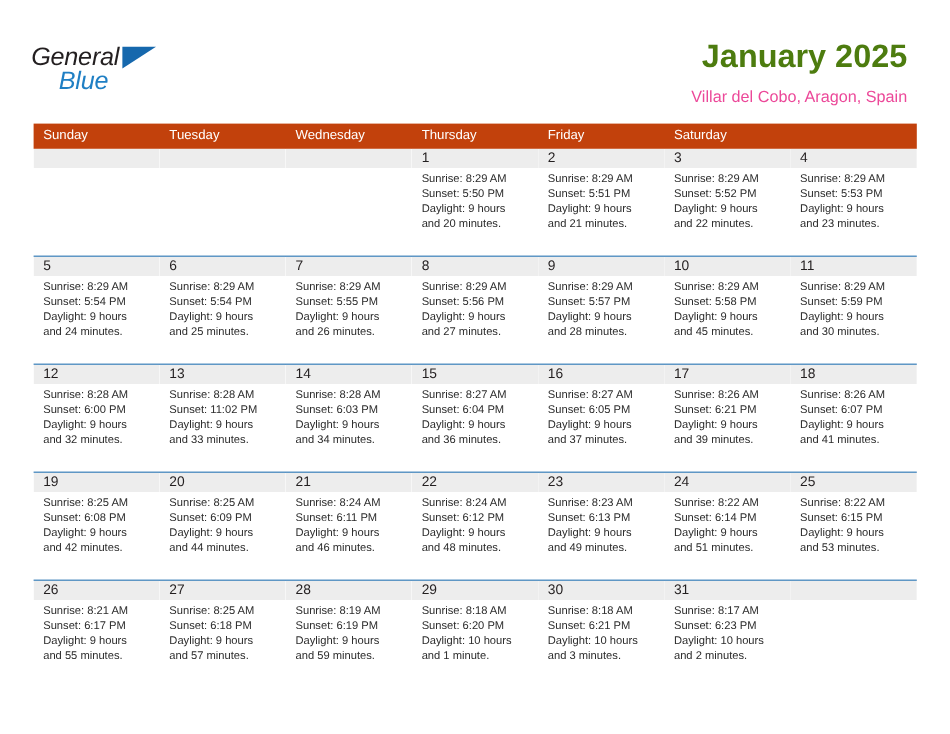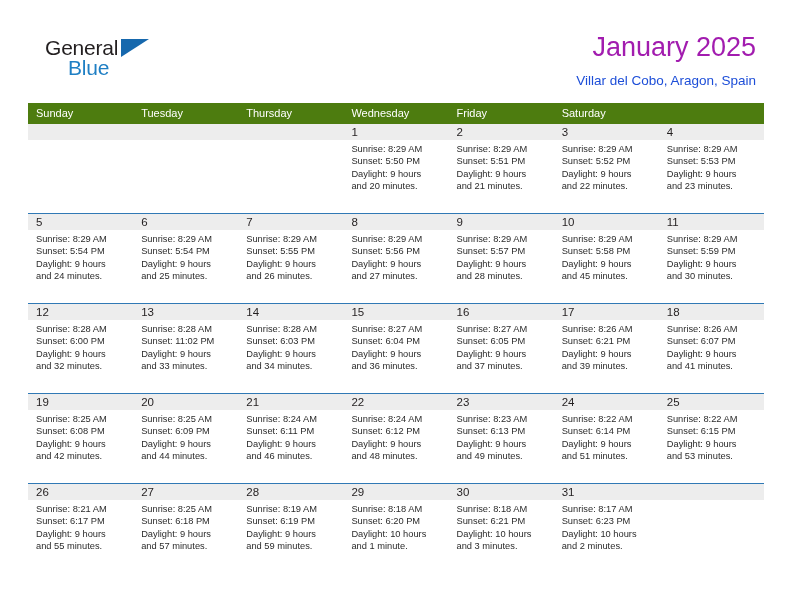--- a/index.html
+++ b/index.html
@@ -24,24 +24,25 @@
   
   .header {
     position: absolute;
     left: 0;
     top: 0;
     width: 792px;
     height: 100px;
   }
   .logo {
     position: absolute;
-    left: 45px;
+    left: 26px;
     top: 36px;
     width: 130px;
     height: 48px;
+    font-style: italic;
   }
   .logo-general {
     position: absolute;
     left: 0;
     top: 0;
     font-size: 21px;
     letter-spacing: -0.2px;
     color: #231f20;
     line-height: 24px;
     white-space: nowrap;
@@ -67,44 +68,45 @@
   }
 
   .title-block {
     position: absolute;
     right: 36px;
     top: 30px;
     text-align: right;
   }
   .cal-title {
     font-size: 27px;
-    color: #a21caf;
+    color: #4d7c0f;
     line-height: 34px;
     white-space: nowrap;
+    font-weight: bold;
   }
   .cal-subtitle {
     margin-top: 9px;
     font-size: 13.5px;
-    color: #1d4ed8;
+    color: #ec4899;
     line-height: 16px;
     white-space: nowrap;
   }
 
   
   .calendar {
     position: absolute;
     left: 28px;
     top: 103px;
     width: 736px;
   }
   .dow-row {
     display: flex;
     width: 736px;
     height: 21px;
-    background: #4d7c0f;
+    background: #c2410c;
   }
   .dow-cell {
     width: 105.14px;
     box-sizing: border-box;
     padding-left: 8px;
     color: #ffffff;
     font-size: 11px;
     line-height: 21px;
     white-space: nowrap;
     overflow: hidden;
@@ -164,22 +166,22 @@
       <div class="cal-title">January 2025</div>
       <div class="cal-subtitle">Villar del Cobo, Aragon, Spain</div>
     </div>
 
   </div>
 
   <div class="calendar">
     <div class="dow-row" id="dow-row">
         <div class="dow-cell">Sunday</div>
         <div class="dow-cell">Tuesday</div>
+        <div class="dow-cell">Wednesday</div>
         <div class="dow-cell">Thursday</div>
-        <div class="dow-cell">Wednesday</div>
         <div class="dow-cell">Friday</div>
         <div class="dow-cell">Saturday</div>
       </div>
     <div id="weeks-container">
         <div class="week-row first">
           <div class="day-cell empty">
             <div class="day-num-band"></div>
             <div class="day-body"></div>
           </div>
           <div class="day-cell empty">

